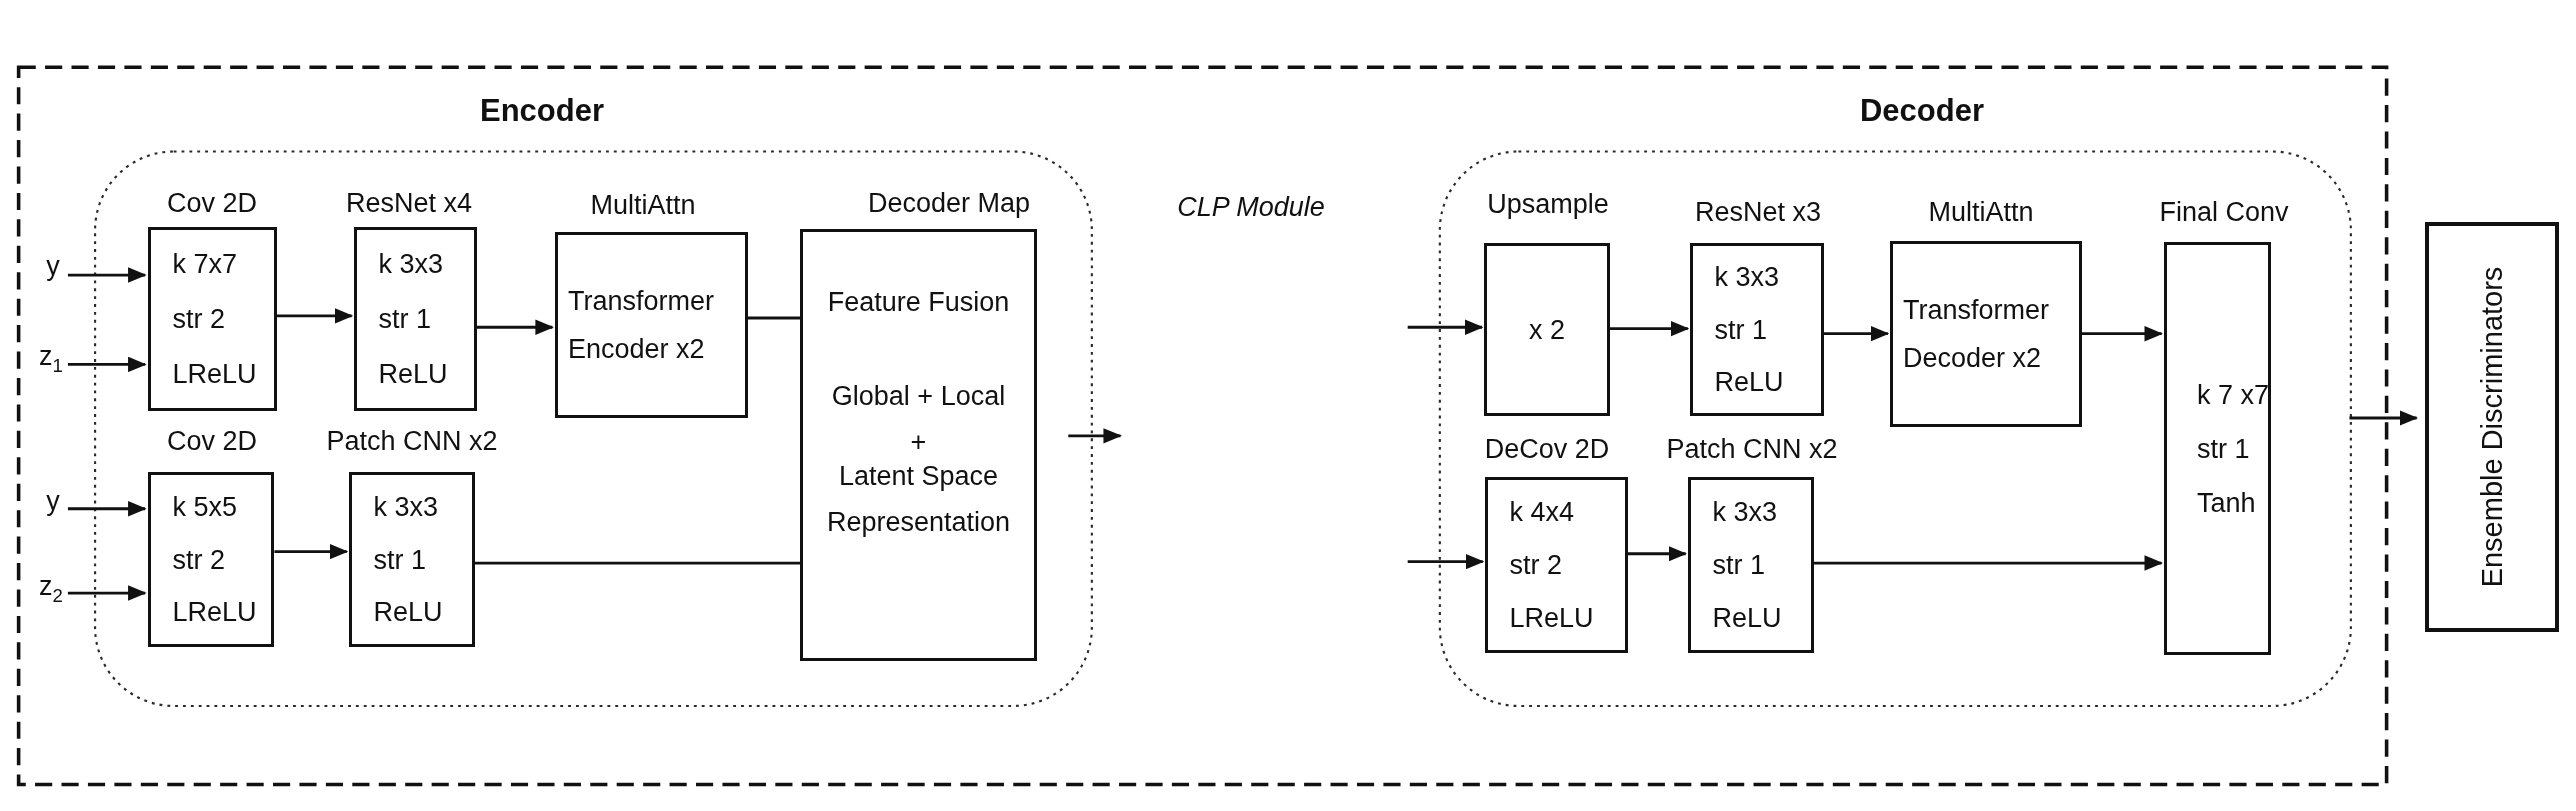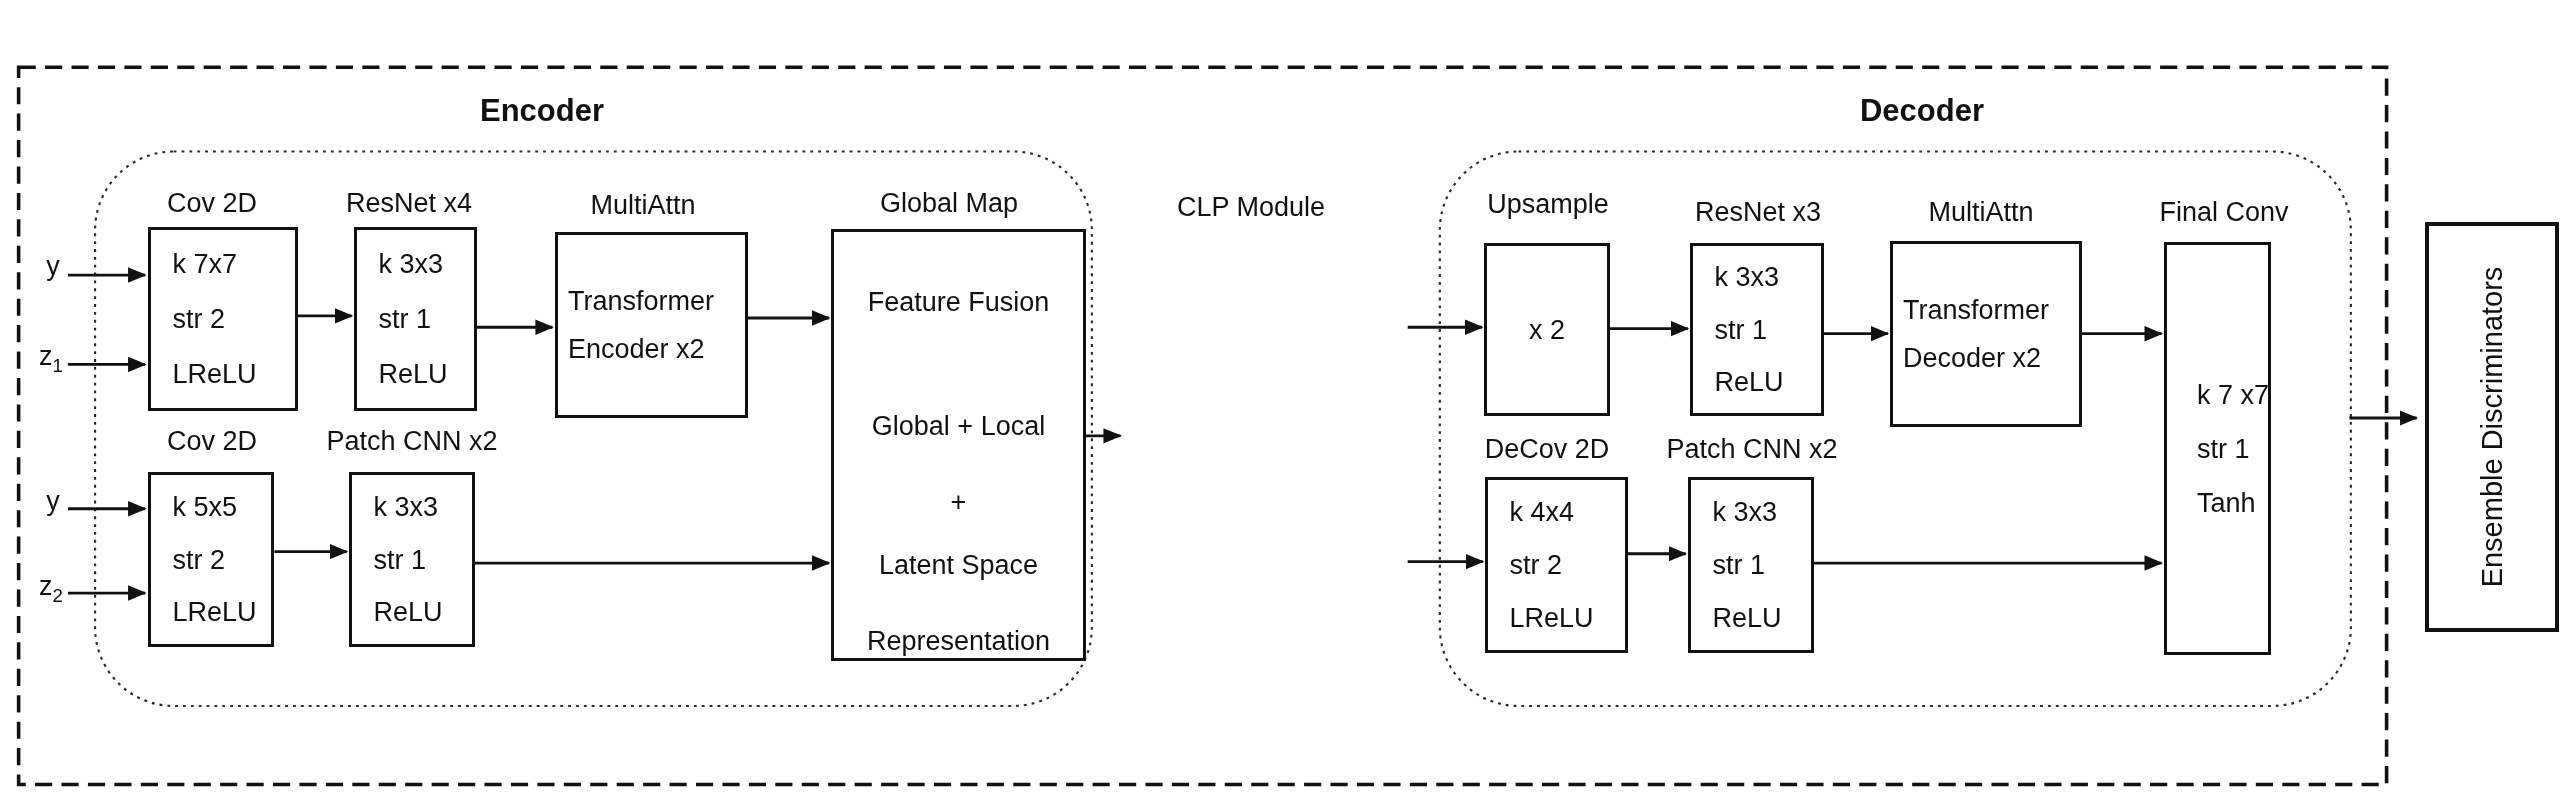--- a/index.html
+++ b/index.html
@@ -82,47 +82,47 @@
   <div class="section-label" style="left:1922px;top:111px;">Decoder</div>
 
   <div class="input-label" style="left:53px;top:269px;"><span>y</span><sub></sub></div>
   <div class="input-label" style="left:51px;top:359px;"><span>z</span><sub>1</sub></div>
   <div class="input-label" style="left:53px;top:504px;"><span>y</span><sub></sub></div>
   <div class="input-label" style="left:51px;top:589px;"><span>z</span><sub>2</sub></div>
 
   <div class="blabel" style="left:212px;top:203px;">Cov 2D</div>
   <div class="blabel" style="left:409px;top:203px;">ResNet x4</div>
   <div class="blabel" style="left:643px;top:205px;">MultiAttn</div>
-  <div class="blabel" style="left:949px;top:203px;">Global Map</div>
+  <div class="blabel" style="left:949px;top:203px;">Decoder Map</div>
   <div class="blabel" style="left:212px;top:441px;">Cov 2D</div>
   <div class="blabel" style="left:412px;top:441px;">Patch CNN x2</div>
-  <div class="blabel" style="left:1251px;top:207px;">CLP Module</div>
+  <div class="blabel" style="left:1251px;top:207px;font-style:italic;">CLP Module</div>
 
   <div class="blabel" style="left:1548px;top:204px;">Upsample</div>
   <div class="blabel" style="left:1758px;top:212px;">ResNet x3</div>
   <div class="blabel" style="left:1981px;top:212px;">MultiAttn</div>
   <div class="blabel" style="left:1547px;top:449px;">DeCov 2D</div>
   <div class="blabel" style="left:1752px;top:449px;">Patch CNN x2</div>
   <div class="blabel" style="left:2224px;top:212px;">Final Conv</div>
 
-  <div class="box kbox" style="left:148px;top:227px;width:150px;height:184px;row-gap:21.4px;">
+  <div class="box kbox" style="left:148px;top:227px;width:129px;height:184px;row-gap:21.4px;">
     <div class="ln">k 7x7</div>
     <div class="ln">str 2</div>
     <div class="ln">LReLU</div>
   </div>
   <div class="box kbox" style="left:354px;top:227px;width:123px;height:184px;row-gap:21.4px;">
     <div class="ln">k 3x3</div>
     <div class="ln">str 1</div>
     <div class="ln">ReLU</div>
   </div>
   <div class="box kbox" style="left:555px;top:232px;width:193px;height:186px;row-gap:14.3px;padding-left:10px;">
     <div class="ln">Transformer</div>
     <div class="ln">Encoder x2</div>
   </div>
-  <div class="box cbox" style="left:831px;top:229px;width:255px;height:432px;justify-content:space-between;">
+  <div class="box cbox" style="left:800px;top:229px;width:237px;height:432px;justify-content:flex-start;">
     <div class="ln" style="margin-top:53px;">Feature Fusion</div>
     <div class="ln" style="margin-top:60px;">Global + Local</div>
     <div class="ln" style="margin-top:12px;">+</div>
     <div class="ln" style="margin-top:0;">Latent Space</div>
     <div class="ln" style="margin-top:12px;">Representation</div>
   </div>
   <div class="box kbox" style="left:148px;top:472px;width:126px;height:175px;row-gap:18.6px;">
     <div class="ln">k 5x5</div>
     <div class="ln">str 2</div>
     <div class="ln">LReLU</div>

